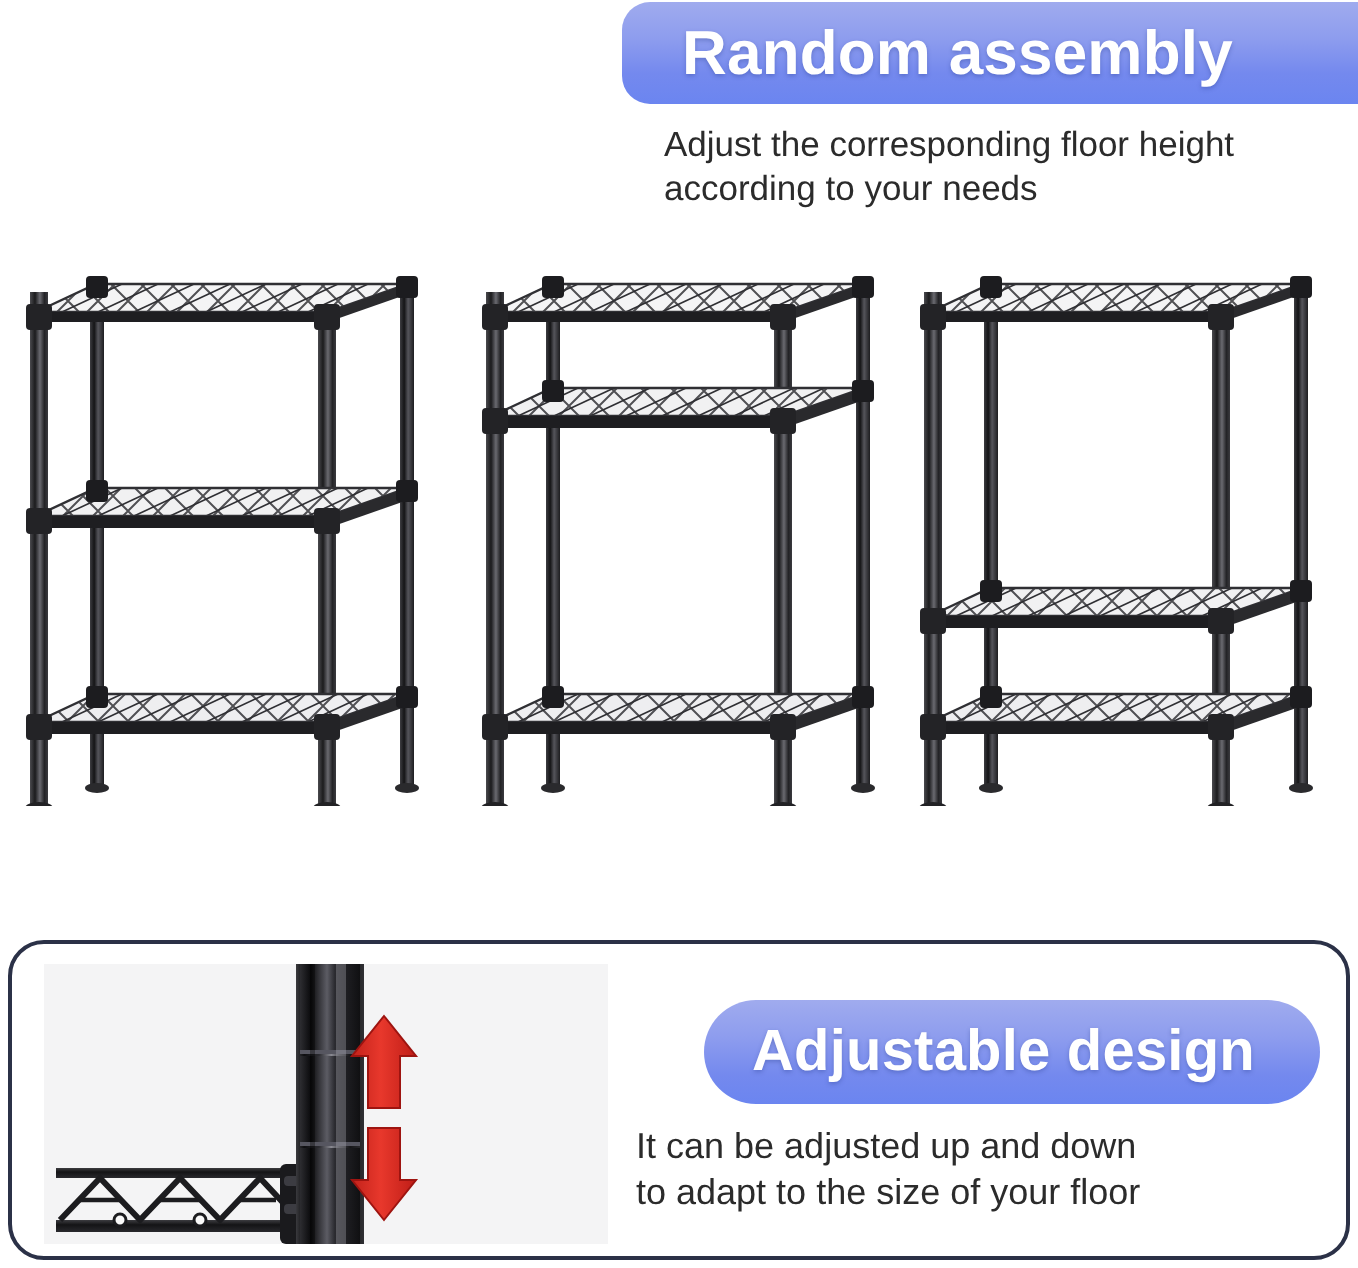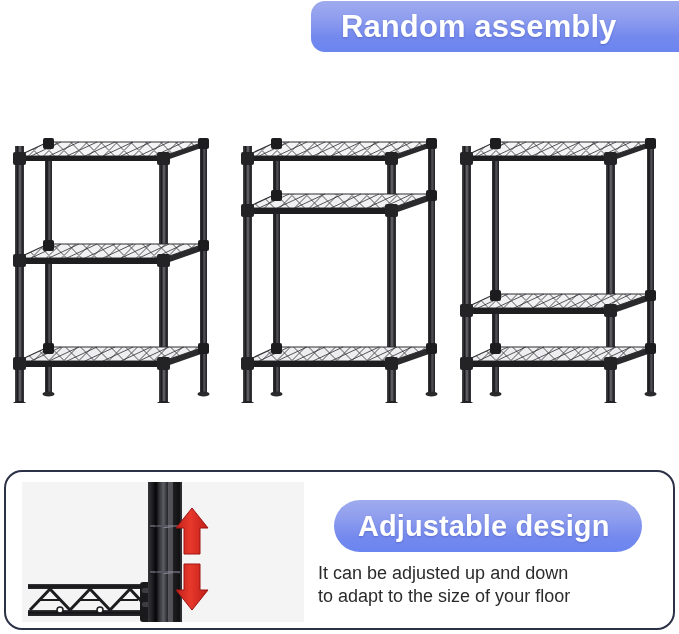--- a/index.html
+++ b/index.html
@@ -25,21 +25,21 @@
     box-sizing:border-box;
   }
   .banner-top{
     left:311px;top:1px;width:368px;height:51px;
     background:linear-gradient(180deg,#a0abee 0%,#8e9dee 35%,#7489ee 70%,#6b85f0 100%);
     border-radius:14px 0 0 14px;
     font-size:31px;
     padding-left:30px;
   }
   .banner-bottom{
-    left:334px;top:500px;width:308px;height:52px;
+    left:352px;top:500px;width:308px;height:52px;
     background:linear-gradient(180deg,#a0abee 0%,#8e9dee 35%,#7489ee 72%,#6b85f0 100%);
     border-radius:26px;
     font-size:29px;
     padding-left:24px;
   }
 
   .subtitle{
     position:absolute;
     color:#2b2b2b;
     font-size:17.5px;
@@ -77,20 +77,22 @@
 <body>
 
 <div class="page">
 
   <div class="top-section">
 
     <div class="banner banner-top">
       <span>Random assembly</span>
     </div>
 
+    <div class="subtitle subtitle-top">Adjust the corresponding floor height
+according to your needs</div>
 
     <div class="units">
 
       <div class="unit u1">
         <svg viewBox="0 0 215 275" xmlns="http://www.w3.org/2000/svg">
           <defs>
             <linearGradient id="postg" x1="0" y1="0" x2="1" y2="0">
               <stop offset="0%" stop-color="#4a4a4e"></stop>
               <stop offset="28%" stop-color="#1b1b1d"></stop>
               <stop offset="55%" stop-color="#6a6a70"></stop>

